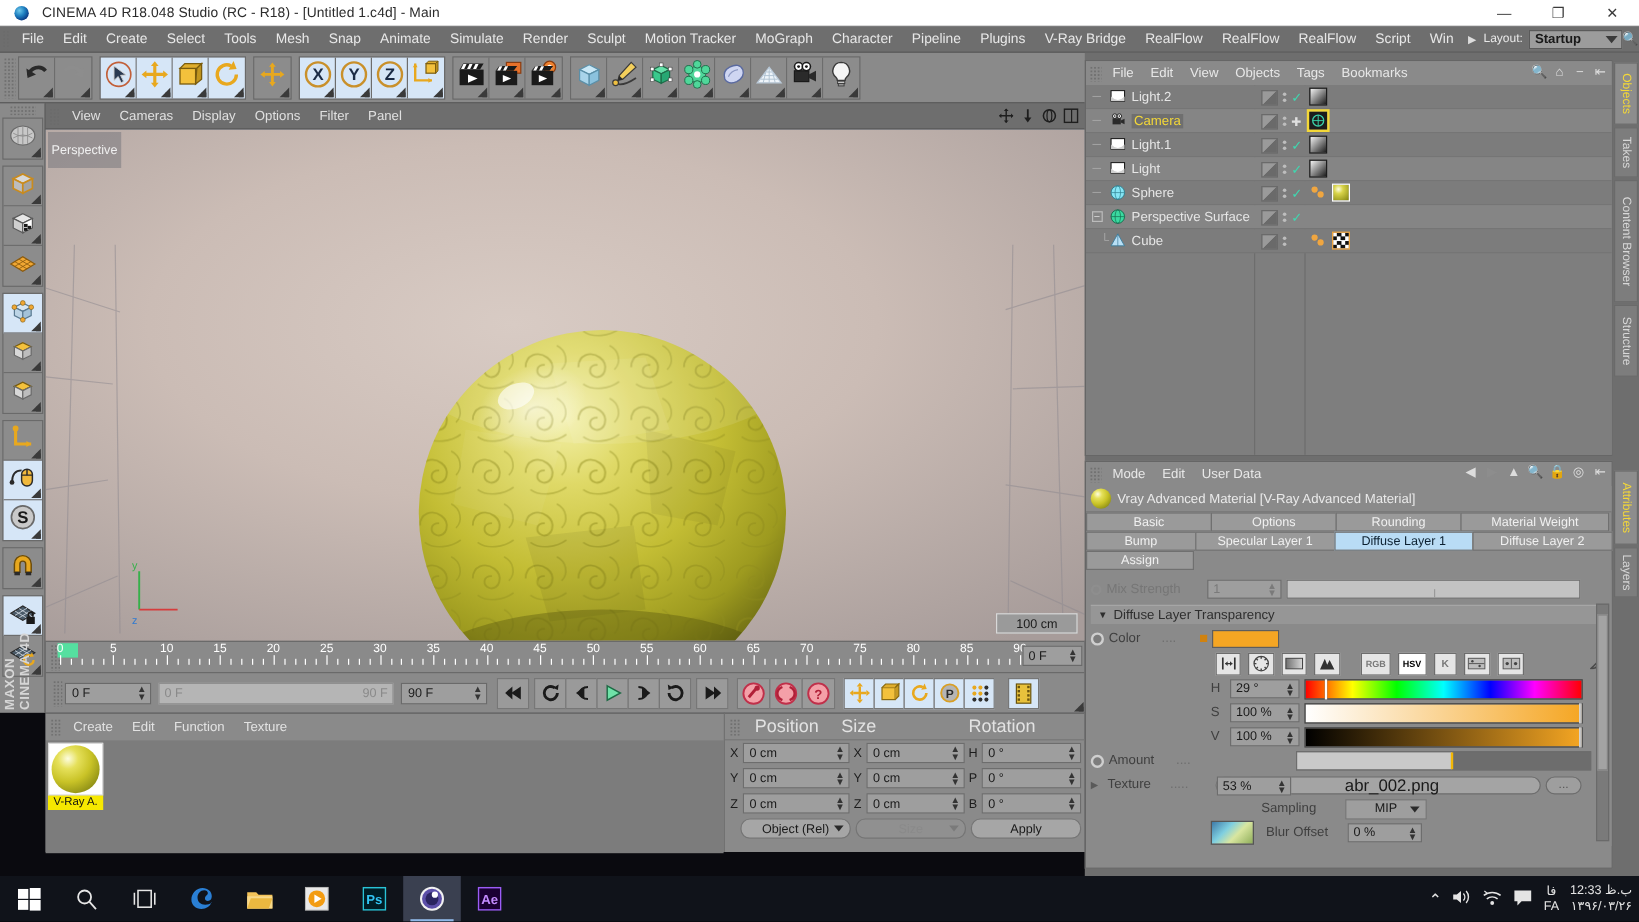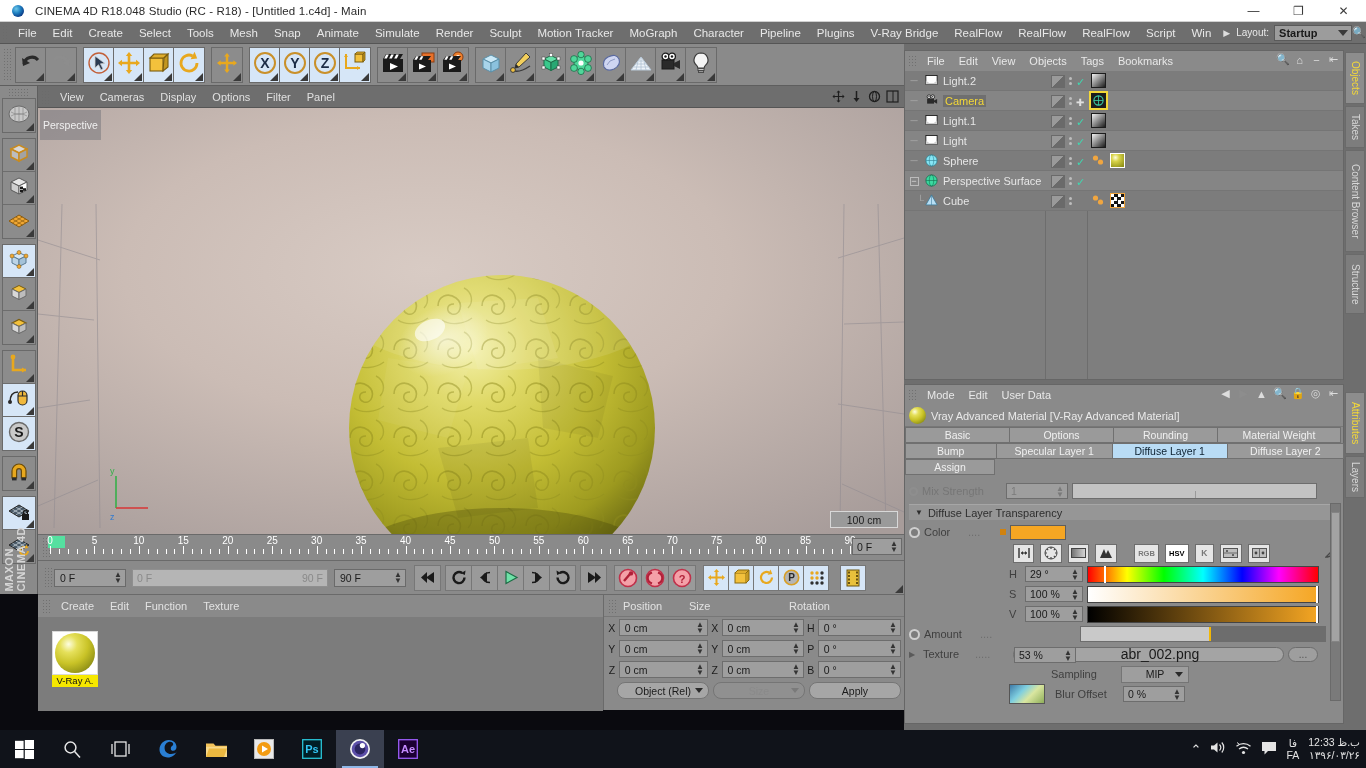--- a/index.html
+++ b/index.html
@@ -117,34 +117,34 @@
   .rbtn { width:25px; height:26px; background:#9a9a9a; border:1px solid #777;
     display:flex; align-items:center; justify-content:center; cursor:default; margin-right:-1px; }
   .lbtn2 { width:26px; height:26px; background:#d6e6f7; border:1px solid #777;
     display:flex; align-items:center; justify-content:center; cursor:default; margin-right:-1px; }
 
   
   .matmgr { position:absolute; left:38px; top:594px; width:566px; height:116px; background:#8a8a8a;
      border-top:1px solid #6a6a6a; border-right:1px solid #6a6a6a; }
   .mat-menu { height:22px; display:flex; align-items:center; background:#8a8a8a; }
   .mat-menu .menu-item { color:#e2e2e2; font-size:11px; }
-  .mat-body { background:#7c7c7c; height:94px; padding:14px; }
+  .mat-body { background:#7c7c7c; height:94px; padding:2px; }
   .mat-swatch { width:46px; }
   .mat-thumb { width:46px; height:44px; background:#fff; border:1px solid #d9d9d9;
     display:flex; align-items:center; justify-content:center; }
   .mat-ball { width:40px; height:40px; border-radius:50%;
     background: radial-gradient(circle at 34% 28%, #fdfde0 0%, #e5e05a 22%, #c9c327 50%, #8e8f16 80%, #4d4e08 100%); }
   .mat-name { background:#f6e800; color:#111; font-size:9.5px; text-align:center; width:46px;
     overflow:hidden; white-space:nowrap; height:12px; line-height:12px; }
 
   
   .coords { position:absolute; left:604px; top:594px; width:300px; height:116px;
     background:#8a8a8a; border-top:1px solid #6a6a6a; }
-  .co-head { height:22px; display:flex; align-items:center; font-size:11px; color:#e2e2e2;
-    border-bottom:1px solid #777; }
+  .co-head { height:22px; display:flex; align-items:center; font-size:15px; color:#e2e2e2;
+    border-bottom:1px solid #777;gap:6px; }
   .co-row { height:21px; display:flex; align-items:center; padding:0 3px; gap:2px; }
   .co-ax { width:10px; font-size:10.5px; color:#1c1c1c; text-align:center; }
   .co-in { height:17px; background:#9e9e9e; border:1px solid #6d6d6d; font-size:10.5px;
     color:#1a1a1a; display:flex; align-items:center; padding-left:5px; position:relative; }
   .co-btn { height:17px; background:#a6a6a6; border:1px solid #757575; border-radius:8px;
     font-size:10.5px; color:#1a1a1a; display:flex; align-items:center; justify-content:center;
     position:relative; cursor:default; }
   .co-btn.dim { color:#8a8a8a; background:#909090; }
 
   

